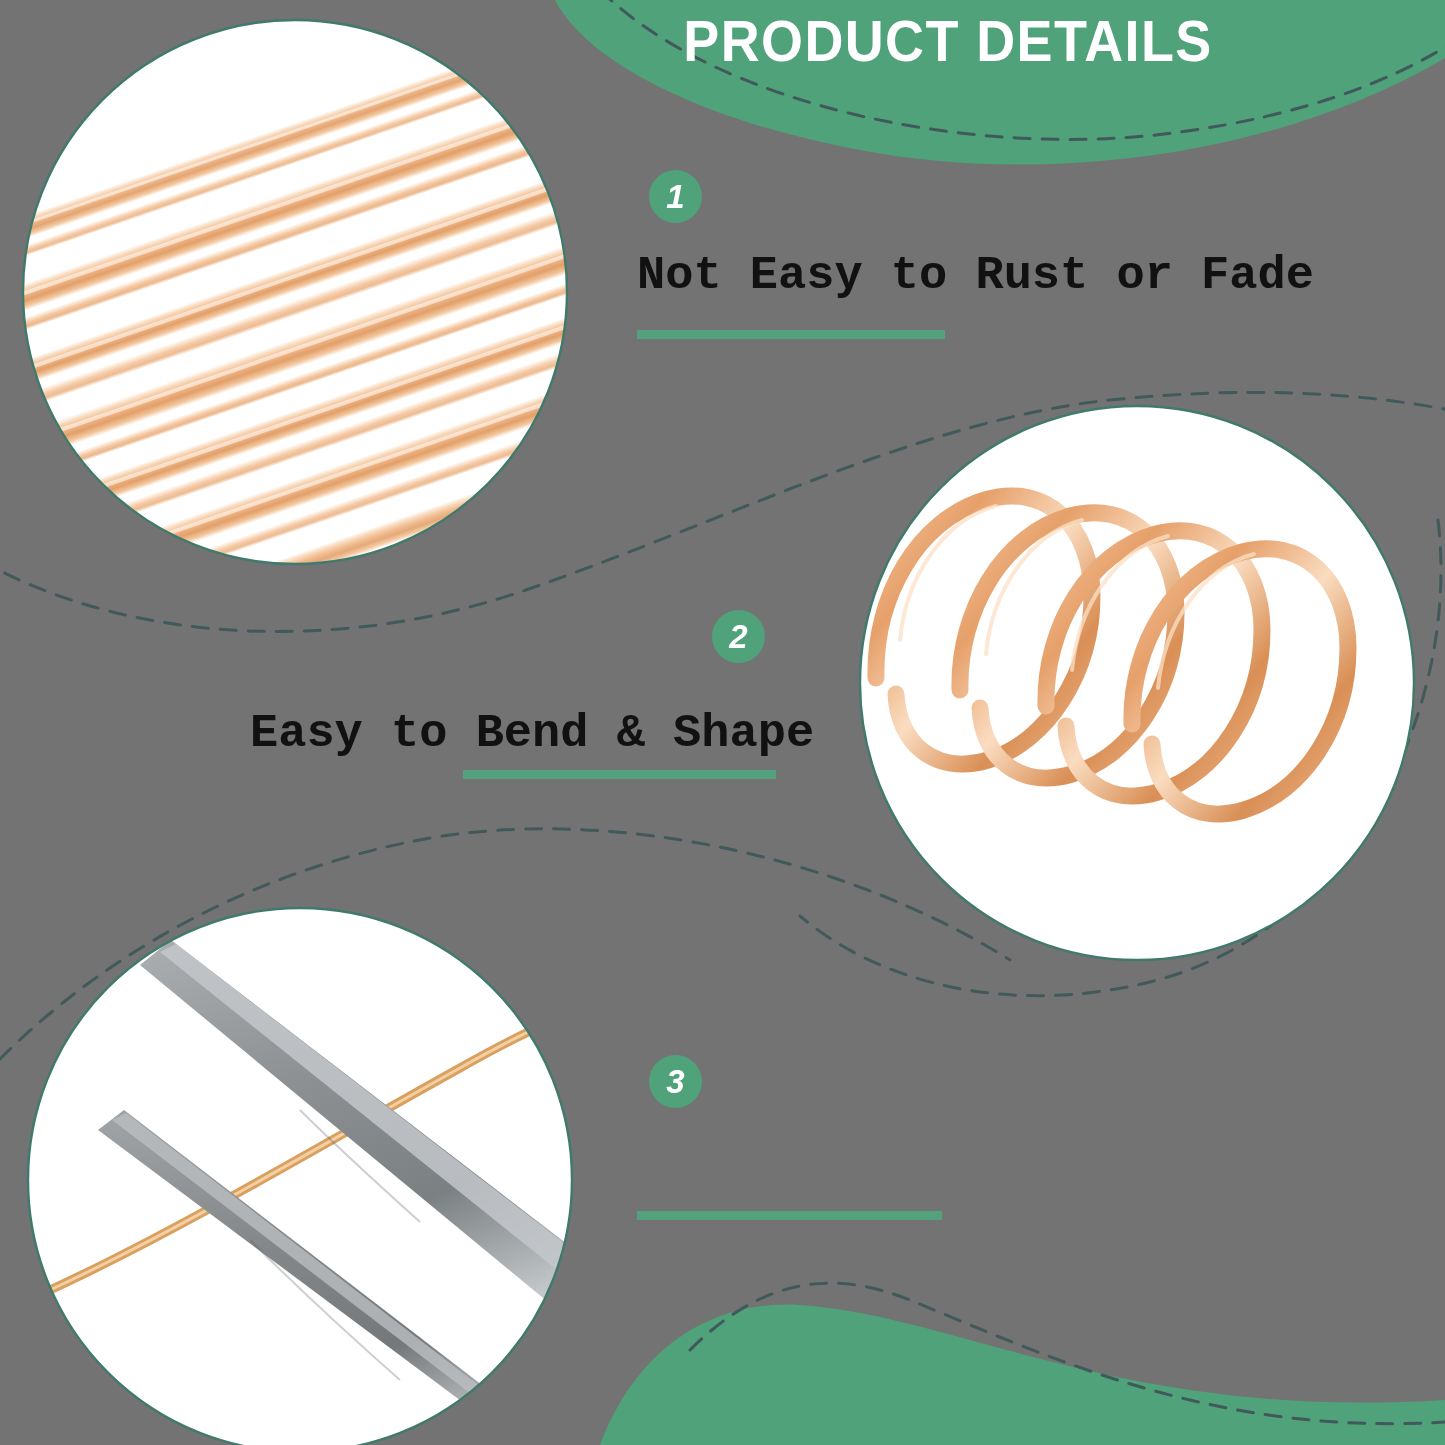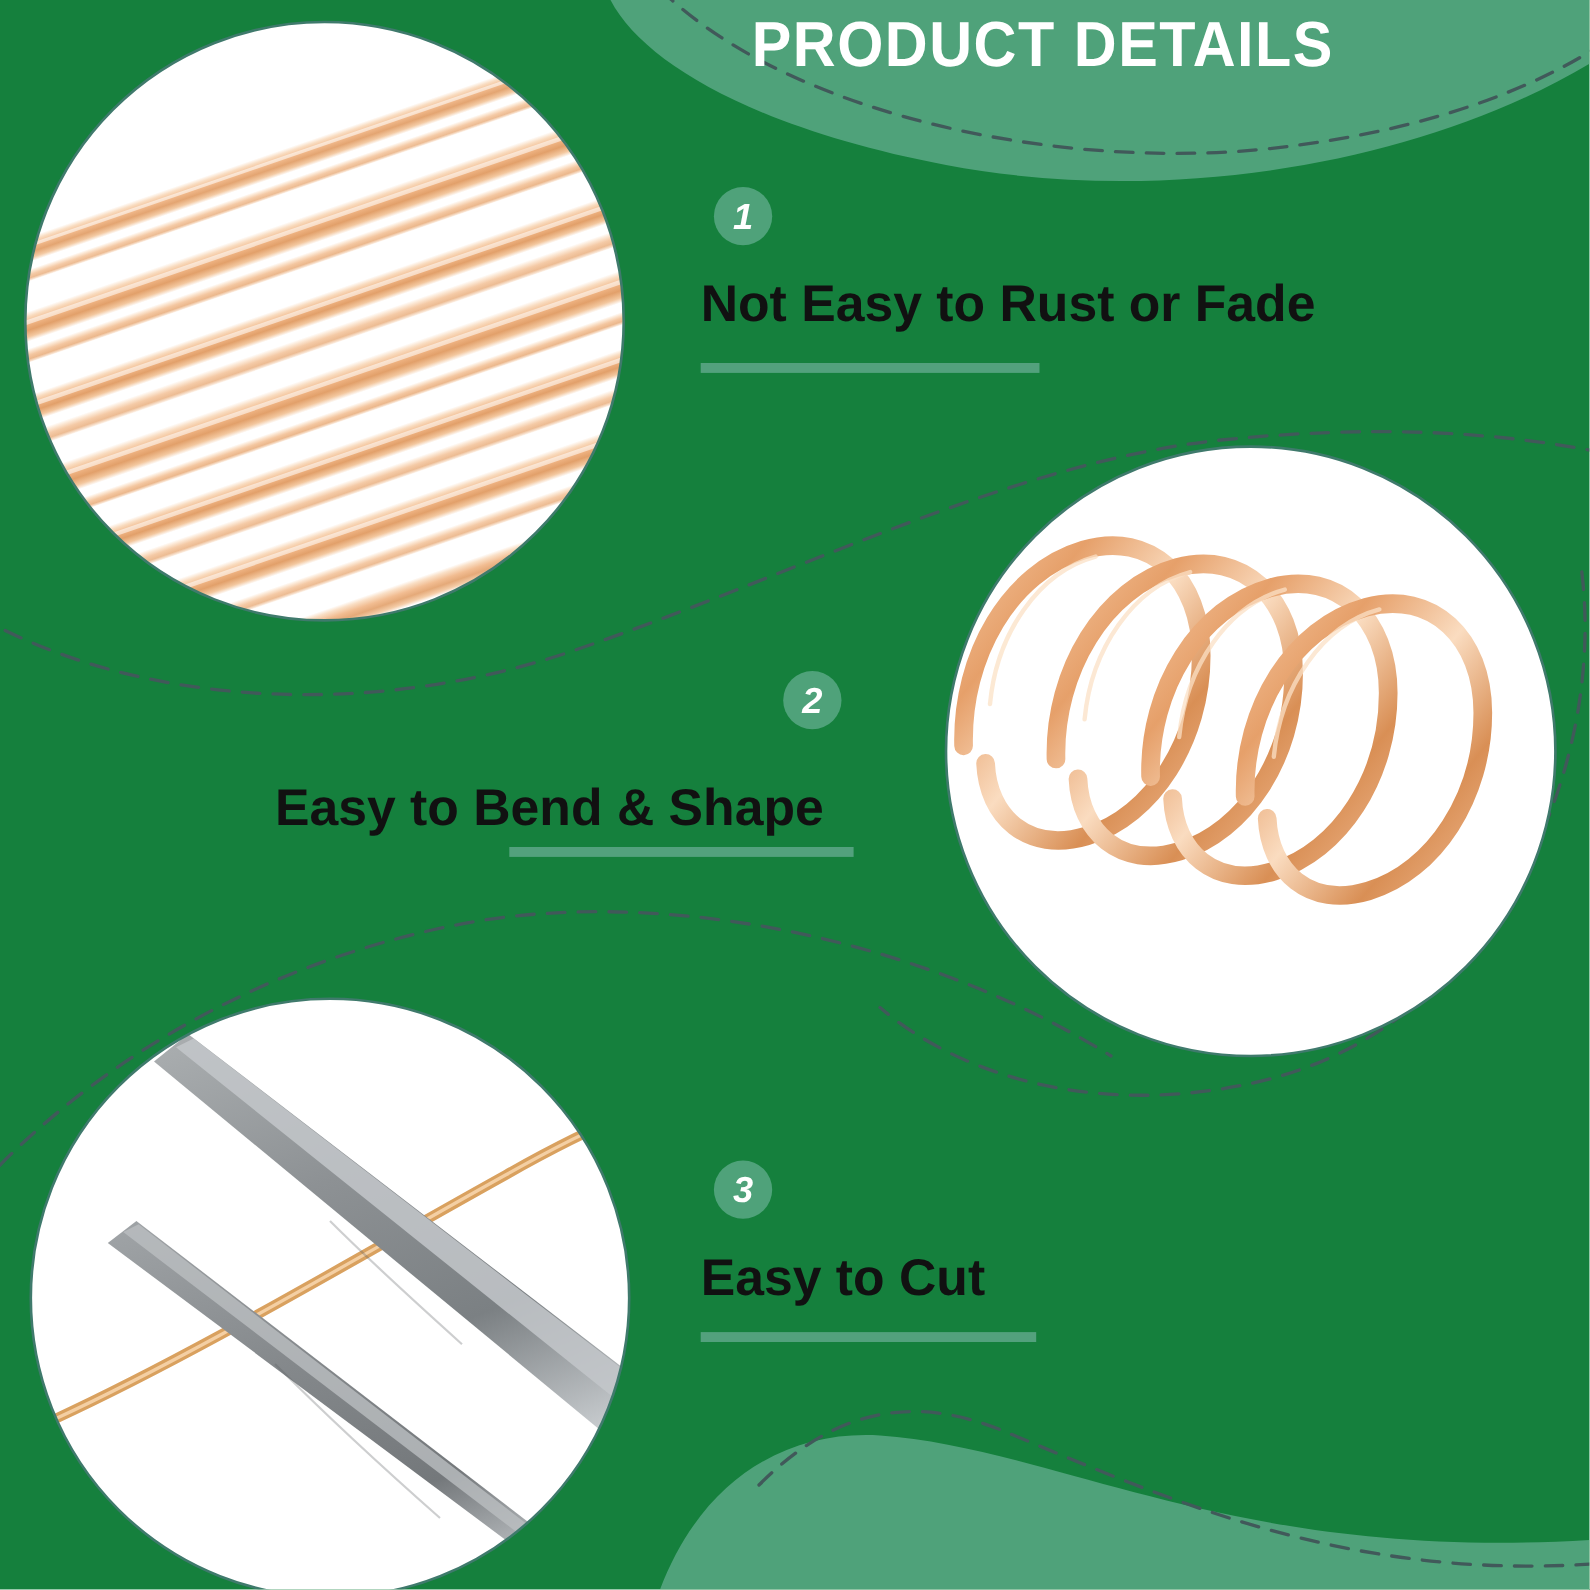--- a/index.html
+++ b/index.html
@@ -9,21 +9,21 @@
     background: #ffffff;
   }
   body {
     font-family: "Liberation Sans", sans-serif;
   }
 
   #page {
     position: relative;
     width: 1445px;
     height: 1445px;
-    background: #15803d;
+    background: #737373;
     overflow: hidden;
   }
 
   
   .layer {
     position: absolute;
     top: 0;
     left: 0;
     width: 1445px;
     height: 1445px;
@@ -67,21 +67,21 @@
     font-weight: 700;
     font-style: italic;
     font-size: 33px;
     line-height: 53px;
     text-align: center;
     user-select: none;
   }
   .feature-title {
     position: absolute;
     color: #111111;
-    font-family: Liberation Sans, sans-serif;
+    font-family: Liberation Mono, monospace;
     font-weight: 700;
     font-size: 47px;
     line-height: 56px;
     white-space: nowrap;
     user-select: none;
   }
   .rule {
     position: absolute;
     height: 9px;
     background: #53a17d;
@@ -245,17 +245,16 @@
   </div>
 
   <div class="feature" id="feature-2">
     <div class="badge">2</div>
     <div class="feature-title">Easy to Bend &amp; Shape</div>
     <div class="rule"></div>
   </div>
 
   <div class="feature" id="feature-3">
     <div class="badge">3</div>
-    <div class="feature-title">Easy to Cut</div>
     <div class="rule"></div>
   </div>
 
 </div>
 
 </body></html>

